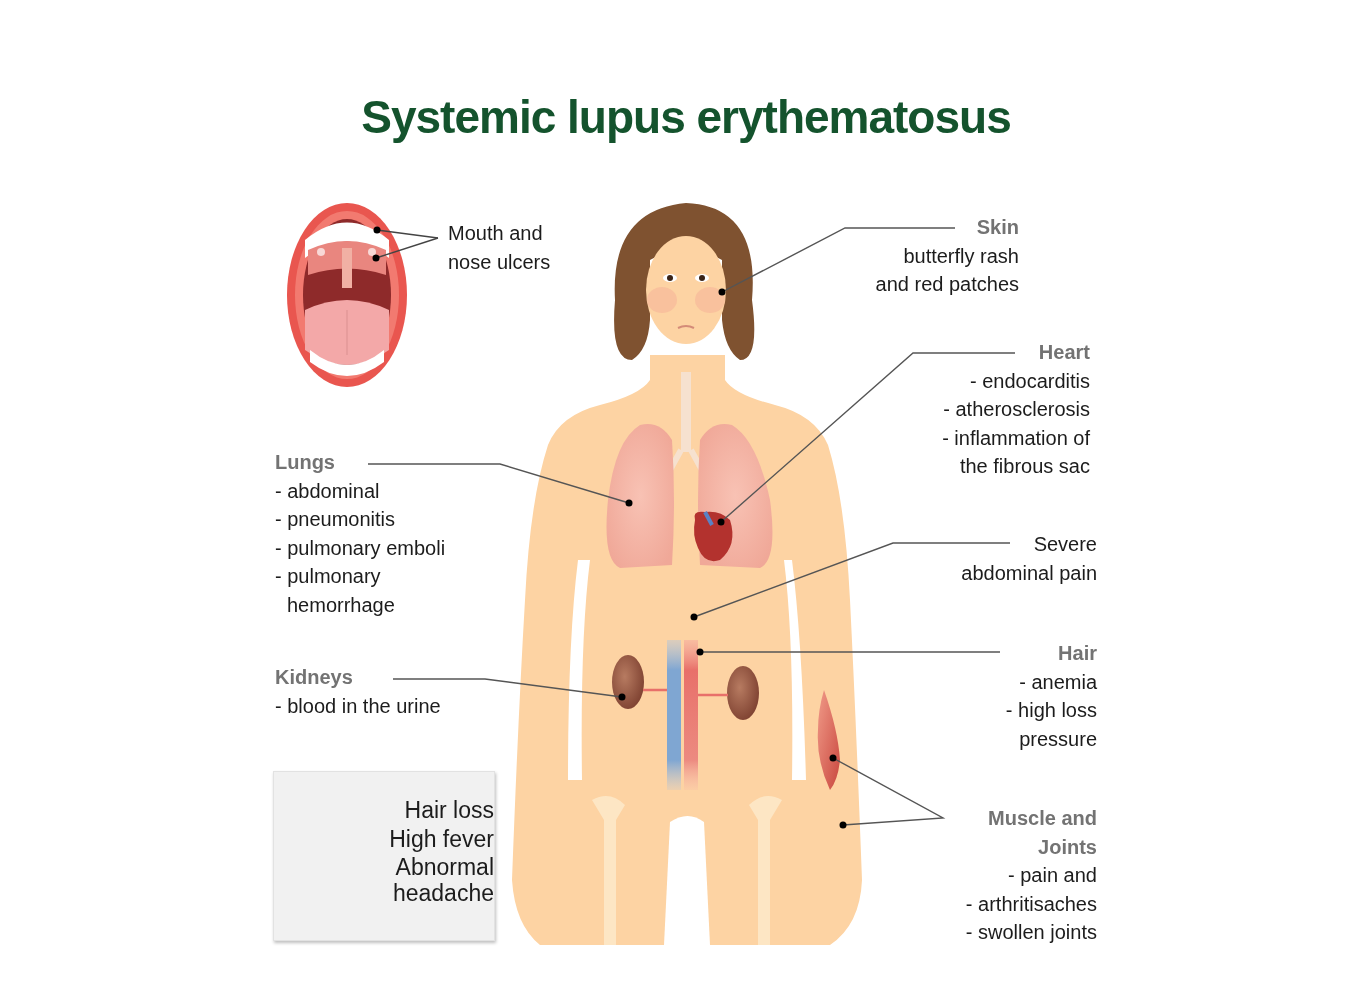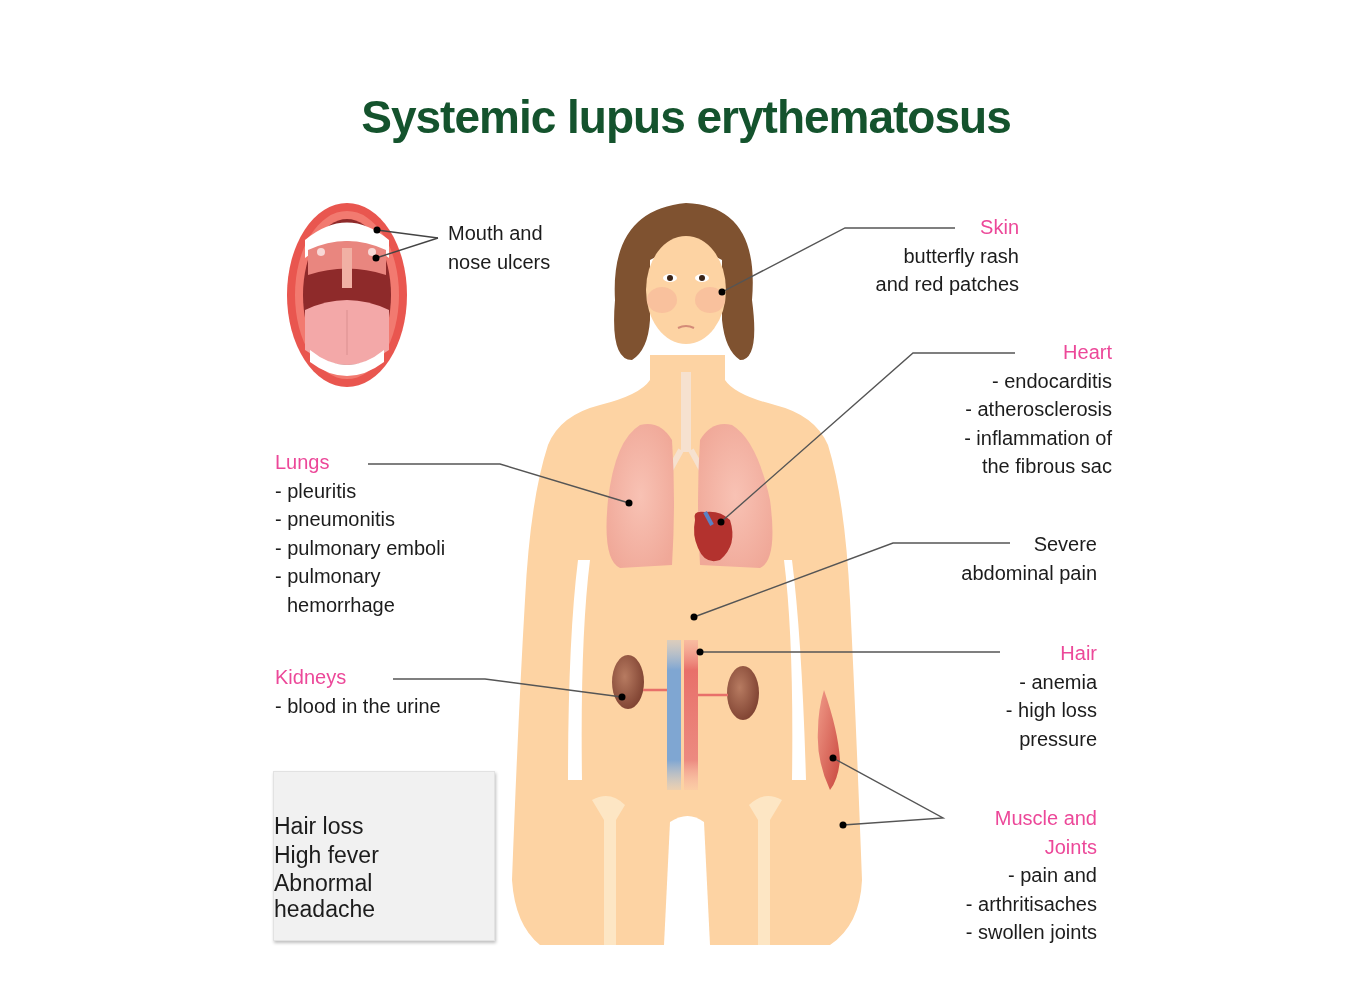--- a/index.html
+++ b/index.html
@@ -1,23 +1,23 @@
 <!DOCTYPE html>
 <html><head>
 <meta charset="utf-8">
 <style>
   html, body { margin: 0; padding: 0; background: #ffffff; }
   body { width: 1372px; height: 982px; position: relative; overflow: hidden; font-family: "Liberation Sans", sans-serif; color: #1a1a1a; }
   .canvas { position: absolute; left: 0; top: 0; width: 1372px; height: 982px; }
   .title { position: absolute; left: 0; width: 1372px; top: 90px; text-align: center; font-weight: bold; font-size: 46px; letter-spacing: -1px; color: #14532d; }
   .label { position: absolute; font-size: 20px; line-height: 28.5px; color: #1c1c1c; }
-  .label .head { font-weight: normal; color: #ec4899; }
+  .label .head { font-weight: bold; color: #737373; }
   .label.right { text-align: right; }
   .label div { white-space: nowrap; }
-  .sym-box { position: absolute; left: 273px; top: 771px; width: 222px; height: 170px; background: #f1f1f1; box-shadow: 1px 2px 3px rgba(0,0,0,0.25); border: 1px solid #e2e2e2; text-align: left; font-size: 23px; line-height: 29px; color: #1c1c1c; box-sizing: border-box; padding-top: 40px; }
+  .sym-box { position: absolute; left: 273px; top: 771px; width: 222px; height: 170px; background: #f1f1f1; box-shadow: 1px 2px 3px rgba(0,0,0,0.25); border: 1px solid #e2e2e2; text-align: right; font-size: 23px; line-height: 29px; color: #1c1c1c; box-sizing: border-box; padding-top: 24px; }
   svg.art { position: absolute; left: 0; top: 0; }
 </style>
 </head>
 <body>
 
 <div class="canvas">
 
   <svg class="art" width="1372" height="982" viewBox="0 0 1372 982">
     <defs>
       <radialGradient id="lungGrad" cx="50%" cy="50%" r="60%">
@@ -130,31 +130,31 @@
     <div>Mouth and</div>
     <div>nose ulcers</div>
   </div>
 
   <div class="label right" style="right:353px; top:213px;">
     <div class="head">Skin</div>
     <div>butterfly rash</div>
     <div>and red patches</div>
   </div>
 
-  <div class="label right" style="right:260px; top:338px;">
+  <div class="label right" style="right:282px; top:338px;">
     <div class="head">Heart</div>
     <div>- endocarditis</div>
     <div>- atherosclerosis</div>
     <div>- inflammation of</div>
     <div>the fibrous sac</div>
   </div>
 
   <div class="label" style="left:275px; top:448px;">
     <div class="head">Lungs</div>
-    <div>- pleuritis</div>
+    <div>- abdominal</div>
     <div>- pneumonitis</div>
     <div>- pulmonary emboli</div>
     <div>- pulmonary</div>
     <div style="padding-left:12px;">hemorrhage</div>
   </div>
 
   <div class="label right" style="right:275px; top:530px;">
     <div>Severe</div>
     <div>abdominal pain</div>
   </div>

